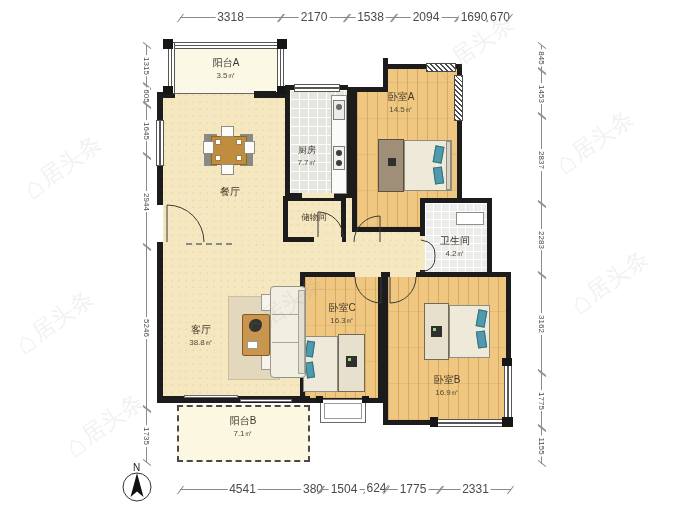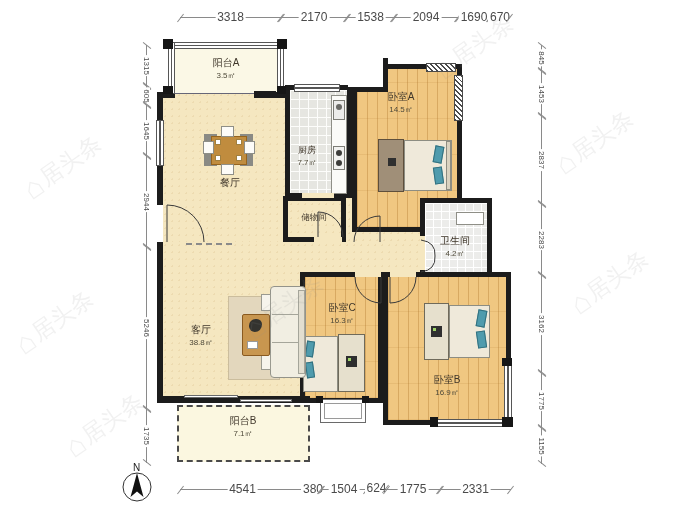--- a/index.html
+++ b/index.html
@@ -268,21 +268,21 @@
     <span class="area">3.5㎡</span>
   </div>
   <div class="rlabel" style="left:307px;top:144px">
     <span class="rname" style="font-size:9px">厨房</span>
     <span class="area">7.7㎡</span>
   </div>
   <div class="rlabel" style="left:401px;top:90px">
     <span class="rname">卧室A</span>
     <span class="area">14.5㎡</span>
   </div>
-  <div class="rlabel" style="left:230px;top:176px">
+  <div class="rlabel" style="left:230px;top:185px">
     <span class="rname">餐厅</span>
   </div>
   <div class="rlabel small" style="left:314px;top:212px">
     <span class="rname">储物间</span>
   </div>
   <div class="rlabel" style="left:455px;top:234px">
     <span class="rname">卫生间</span>
     <span class="area">4.2㎡</span>
   </div>
   <div class="rlabel" style="left:201px;top:323px">

